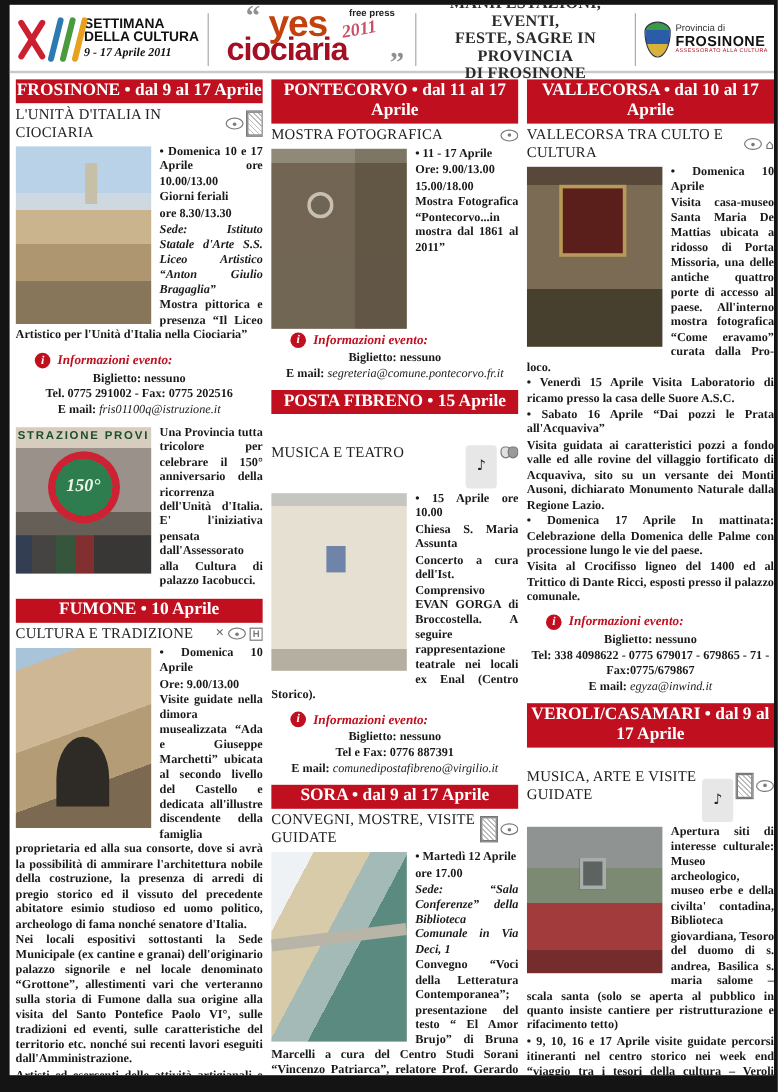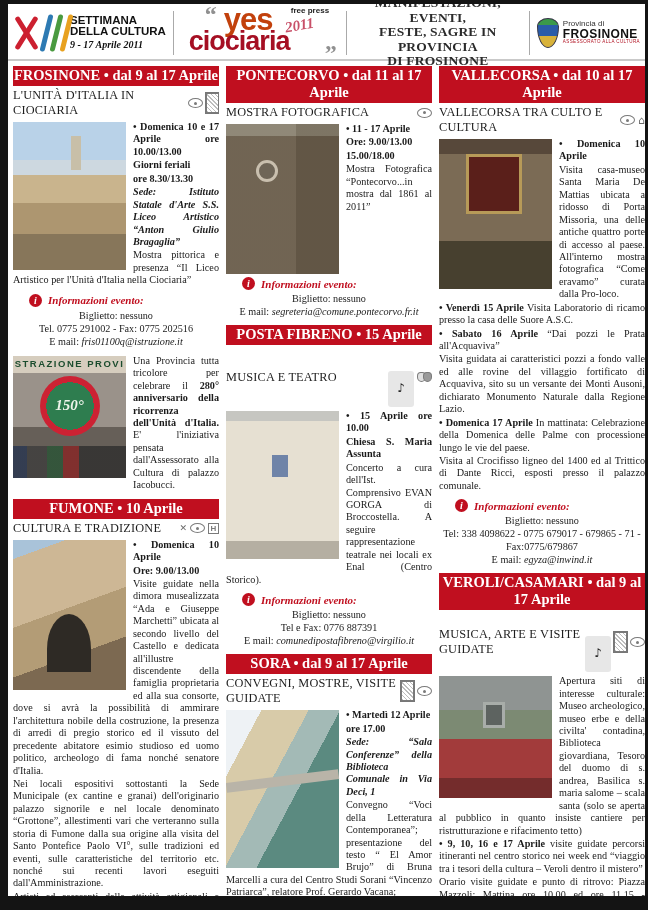--- a/index.html
+++ b/index.html
@@ -54,21 +54,21 @@
   .ic.frame{width:10px;height:9px;border:1px solid #7a7a7a;background:repeating-linear-gradient(45deg,#bdbdbd 0 1px,transparent 1px 3px);}
   .ic.restaurant{font-weight:bold;font-size:9px;}
   .ic.hotel{width:9px;height:9px;border:1px solid #7a7a7a;font:bold 8px "Liberation Sans",sans-serif;color:#7a7a7a;text-align:center;line-height:9px;}
   .ic.note{font-size:12px;}
   .ic.masks{position:relative;width:15px;height:10px;}
   .ic.masks::before,.ic.masks::after{content:"";position:absolute;top:0;width:7px;height:8px;border:1px solid #7a7a7a;border-radius:50% 50% 60% 60%;}
   .ic.masks::before{left:0;background:#e0e0e0;} .ic.masks::after{right:0;background:#9a9a9a;}
   .ic.church{font-size:11px;}
 
   .para{margin:0 0 1px;font-size:10.2px;line-height:1.22;text-align:justify;}
-  .r-n{font-weight:normal;} .r-b{font-weight:bold;} .r-i{font-style:italic;} .r-bi{font-weight:bold;font-style:italic;}
+  .r-n{font-weight:bold;} .r-b{font-weight:bold;} .r-i{font-style:italic;} .r-bi{font-weight:bold;font-style:italic;}
 
   .photo{float:left;width:113px;margin:1px 7px 3px 0;position:relative;box-sizing:border-box;}
   .ph-frosinone{height:148px;background:linear-gradient(#b9d2e8 0 26%,#cdd8e0 26% 36%,#c9b48d 36% 55%,#ad9670 55% 76%,#87765a 76% 100%);}
   .ph-frosinone::before{content:"";position:absolute;left:58px;top:14px;width:10px;height:34px;background:#c8bfa8;}
   .ph-rosette{height:122px;background:linear-gradient(#d6cdbe 0 14%,#9a928a 14% 58%,#665f58 58% 100%);overflow:hidden;}
   .ph-rosette .banner{position:absolute;top:2px;left:0;right:0;text-align:center;color:#1c4d2e;
         font:bold 9.5px "Liberation Sans",sans-serif;letter-spacing:1.5px;}
   .ph-rosette .badge{position:absolute;top:20px;left:50%;transform:translateX(-50%);width:60px;height:60px;border-radius:50%;
         background:radial-gradient(circle,#2e7d4f 0 56%,#cc2233 56% 100%);
         color:#eef4ea;font:bold italic 15px "Liberation Serif",serif;display:flex;align-items:center;justify-content:center;}
@@ -166,21 +166,21 @@
                 <span class="info-label">Informazioni evento:</span>
               </div>
               <p class="info-line"><span class="r-n">Biglietto:  nessuno</span></p>
               <p class="info-line"><span class="r-n">Tel. 0775 291002 - Fax: 0775 202516</span></p>
               <p class="info-line"><span class="r-n">E mail: </span><span class="r-i">fris01100q@istruzione.it</span></p>
             </div>
             <div class="photo ph-rosette">
               <span class="ov banner">STRAZIONE PROVI</span>
               <span class="ov badge">150°</span>
             </div>
-            <p class="para"><span class="r-n">Una Provincia tutta tricolore per celebrare il </span><span class="r-b">280° anniversario della ricorrenza dell'Unità d'Italia.</span><span class="r-n"> E' l'iniziativa pensata dall'Assessorato alla Cultura di palazzo Iacobucci.</span></p>
+            <p class="para"><span class="r-n">Una Provincia tutta tricolore per celebrare il </span><span class="r-b">150° anniversario della ricorrenza dell'Unità d'Italia.</span><span class="r-n"> E' l'iniziativa pensata dall'Assessorato alla Cultura di palazzo Iacobucci.</span></p>
           </section>
           <section class="section">
             <div class="band">FUMONE • 10 Aprile</div>
             <div class="catrow">
               <span class="cat">CULTURA E TRADIZIONE</span>
               <span class="icons">
                 <span class="ic restaurant">✕</span>
                 <span class="ic eye"></span>
                 <span class="ic hotel">H</span>
               </span>

